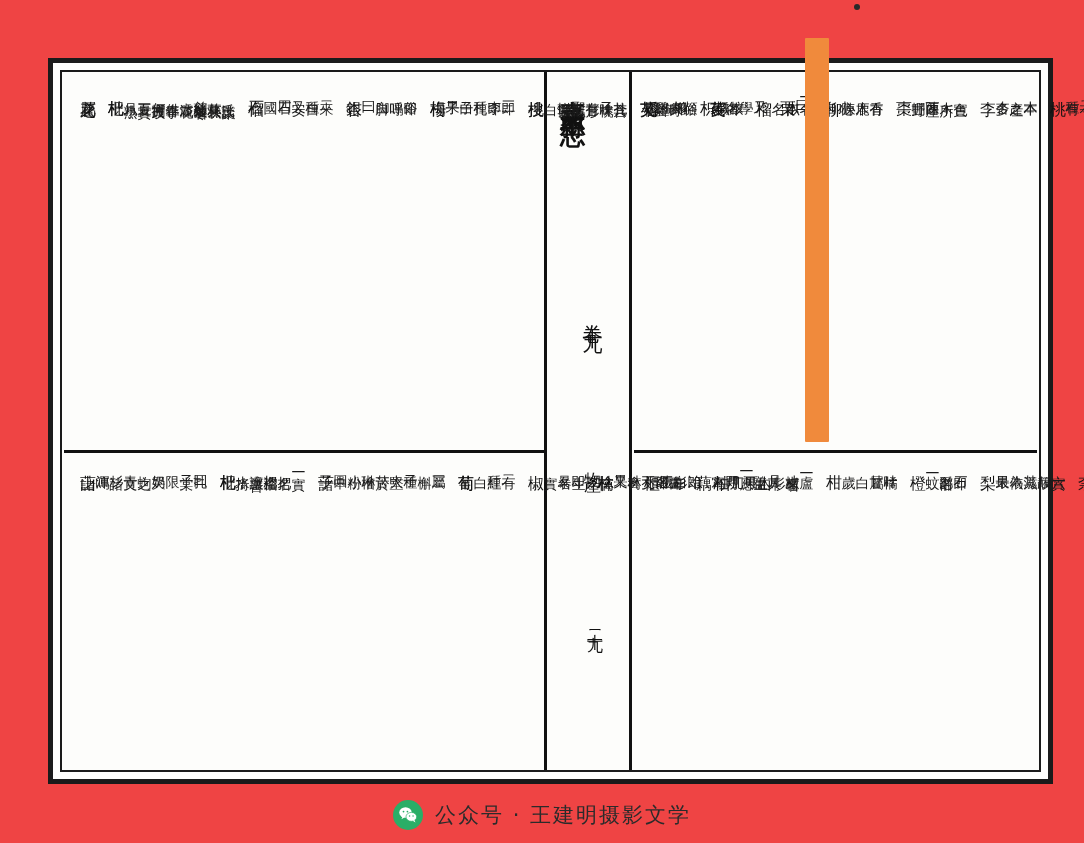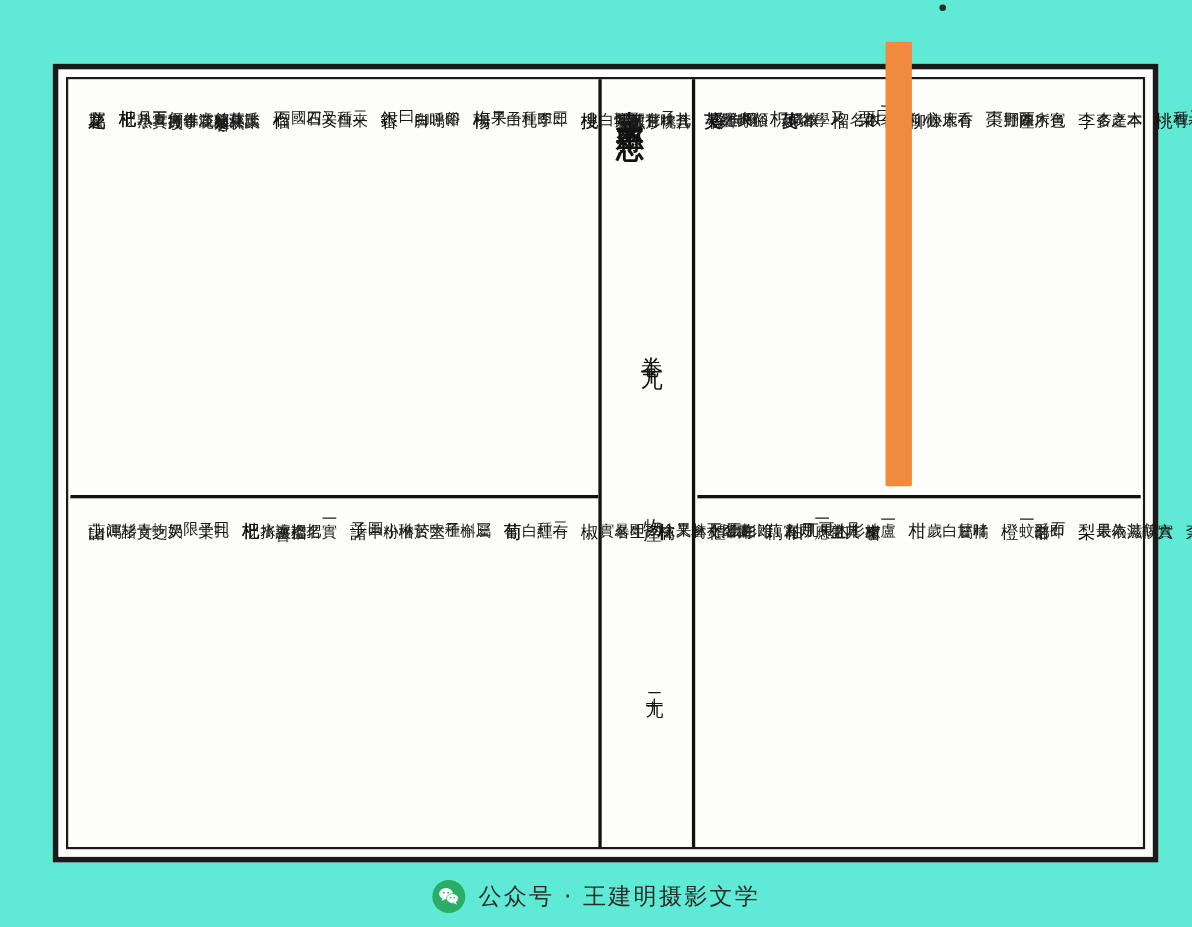--- a/index.html
+++ b/index.html
@@ -13,21 +13,22 @@
     font-family: "DejaVu Sans", "Liberation Sans", sans-serif;
     overflow: hidden;
     position: relative;
   }
 
   #page {
     position: absolute;
     left: 0; top: 0;
     width: 1084px;
     height: 843px;
-    background: #5eead4;
+    background: #ef4444;
+    text-align: center;
   }
 
   
   .scan {
     position: absolute;
     left: 48px;
     top: 58px;
     width: 1005px;
     height: 726px;
     background: #fdfdfb;

